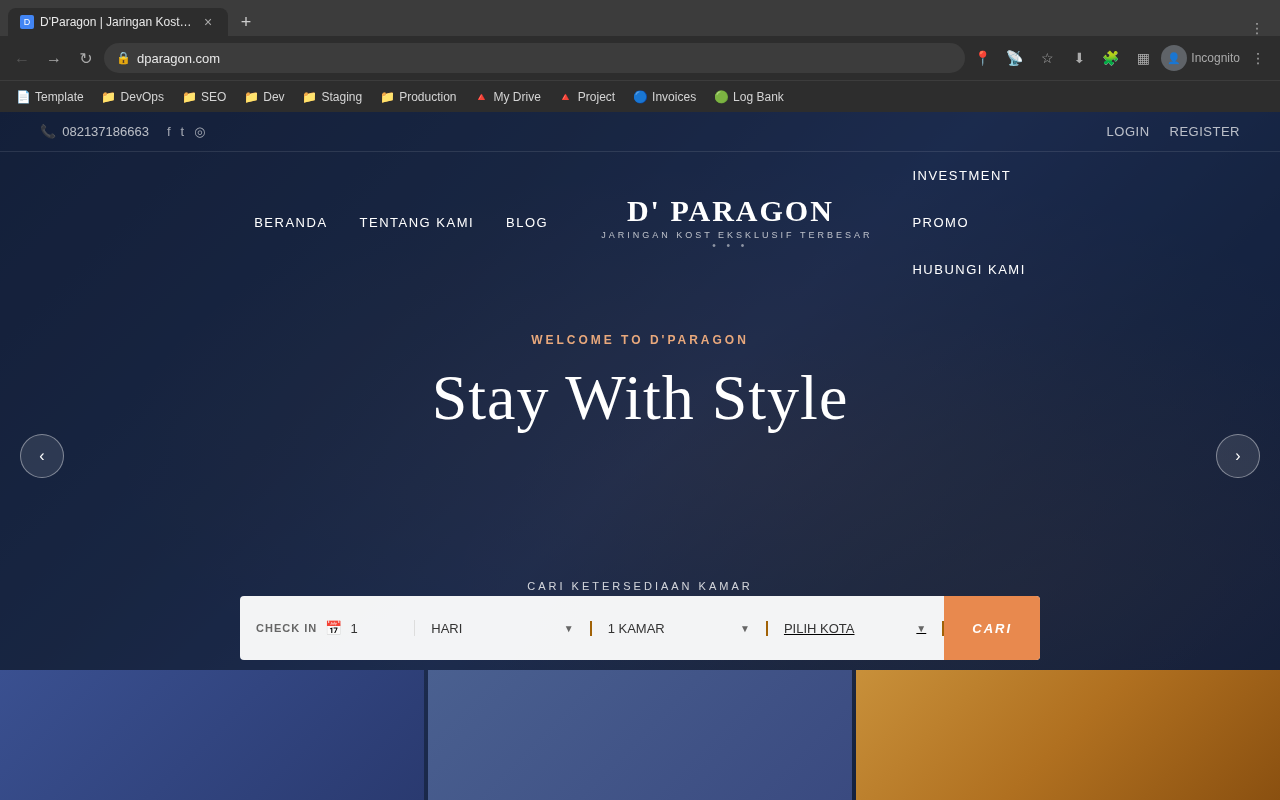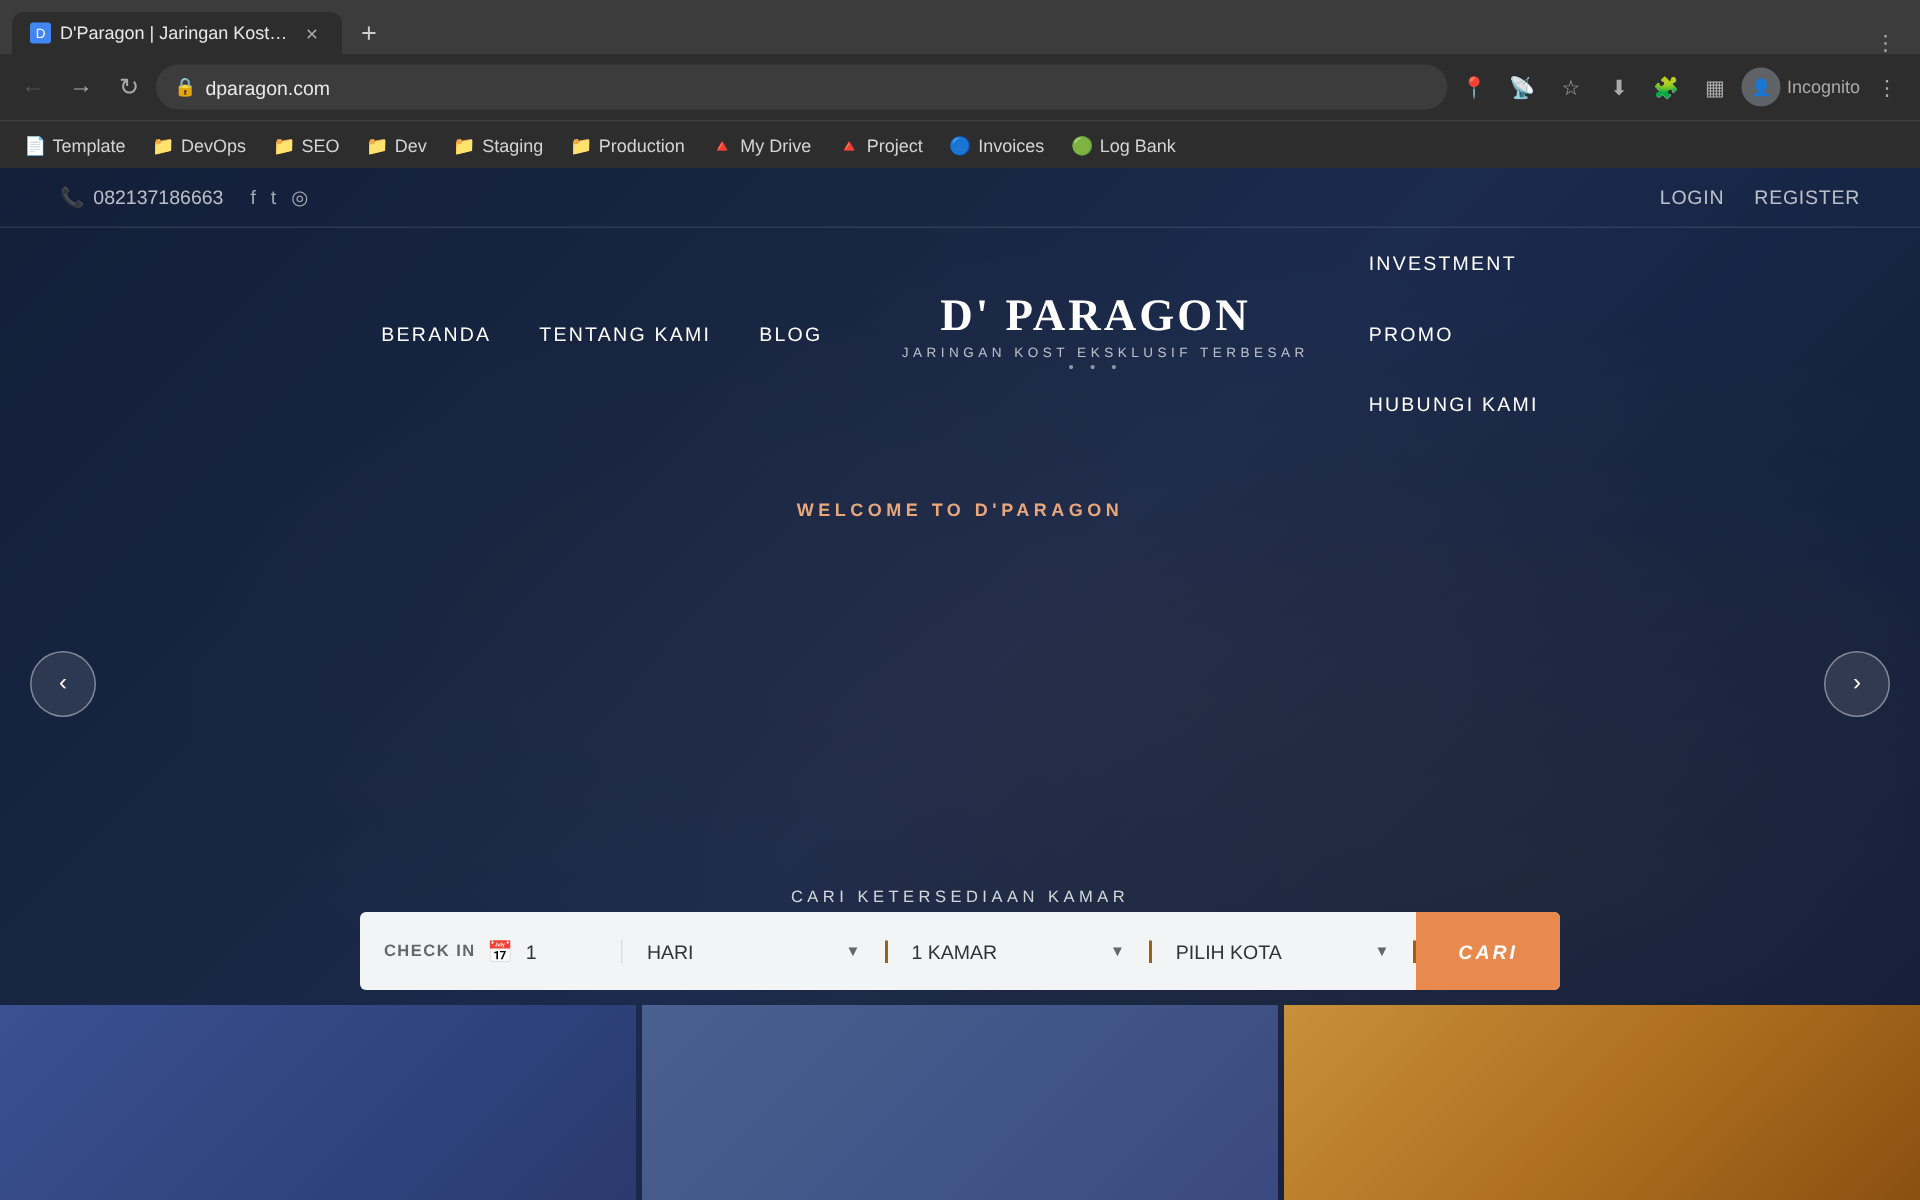--- a/index.html
+++ b/index.html
@@ -88,21 +88,21 @@
     .hero-title { color: white; font-size: 64px; font-weight: 300; font-family: Georgia, 'Times New Roman', serif; letter-spacing: 1px; line-height: 1.1; }
 
     
     .carousel-arrow { position: absolute; z-index: 20; top: 50%; transform: translateY(-50%); width: 44px; height: 44px; border-radius: 50%; border: 1px solid rgba(255,255,255,0.4); background: rgba(255,255,255,0.1); color: white; display: flex; align-items: center; justify-content: center; cursor: pointer; font-size: 16px; }
     .carousel-arrow.left { left: 20px; }
     .carousel-arrow.right { right: 20px; }
 
     
     .search-section { position: absolute; bottom: 140px; left: 50%; transform: translateX(-50%); z-index: 20; text-align: center; width: 800px; }
     .search-label { color: rgba(255,255,255,0.8); font-size: 11px; letter-spacing: 3px; margin-bottom: 4px; }
-    .search-bar { background: rgba(255,255,255,0.95); display: flex; align-items: center; border-radius: 4px; overflow: hidden; height: 52px; justify-content: flex-end; }
+    .search-bar { background: rgba(255,255,255,0.95); display: flex; align-items: center; border-radius: 4px; overflow: hidden; height: 64px; }
     .search-field { flex: 1; display: flex; align-items: center; padding: 0 16px; border-right: 1px solid #ddd; color: #333; font-size: 13px; }
     .search-field-label { font-size: 11px; color: #666; font-weight: 600; letter-spacing: 1px; margin-right: 8px; }
     .search-input { border: none; outline: none; font-size: 13px; color: #333; background: transparent; width: 40px; }
     .search-select { flex: 1; display: flex; align-items: center; justify-content: space-between; padding: 0 16px; border-right: 2px solid #a16207; cursor: pointer; }
     .search-select-text { font-size: 13px; color: #333; }
     .search-arrow { color: #666; font-size: 10px; }
     .search-btn { background: #e8894e; color: white; border: none; padding: 0 28px; height: 100%; font-size: 13px; font-weight: 700; letter-spacing: 2px; cursor: pointer; font-style: italic; }
 
     
     .bottom-cards { position: absolute; bottom: 0; left: 0; right: 0; height: 130px; display: flex; gap: 4px; z-index: 5; }
@@ -226,20 +226,21 @@
     </div>
     <div class="nav-links-right">
       <a class="nav-link">INVESTMENT</a>
       <a class="nav-link">PROMO</a>
       <a class="nav-link">HUBUNGI KAMI</a>
     </div>
   </nav>
 
   <div class="hero-content">
     <div class="hero-subtitle">WELCOME TO D'PARAGON</div>
+    <h1 class="hero-title">Stay With Style</h1>
   </div>
 
   <div class="carousel-arrow left">
     <span>‹</span>
   </div>
 
   <div class="carousel-arrow right">
     <span>›</span>
   </div>
 
@@ -256,21 +257,21 @@
       <div class="search-select" style="min-width:130px;">
         <span class="search-select-text">HARI</span>
         <span class="search-arrow">▼</span>
       </div>
 
       <div class="search-select" style="min-width:140px;">
         <span class="search-select-text">1 KAMAR</span>
         <span class="search-arrow">▼</span>
       </div>
 
-      <div class="search-select" style="min-width:160px;">
+      <div class="search-select" style="min-width:160px;text-decoration:underline;">
         <span class="search-select-text">PILIH KOTA</span>
         <span class="search-arrow">▼</span>
       </div>
 
       <button class="search-btn">CARI</button>
     </div>
   </div>
 
   <div class="bottom-cards">
     <div class="bottom-card"></div>

